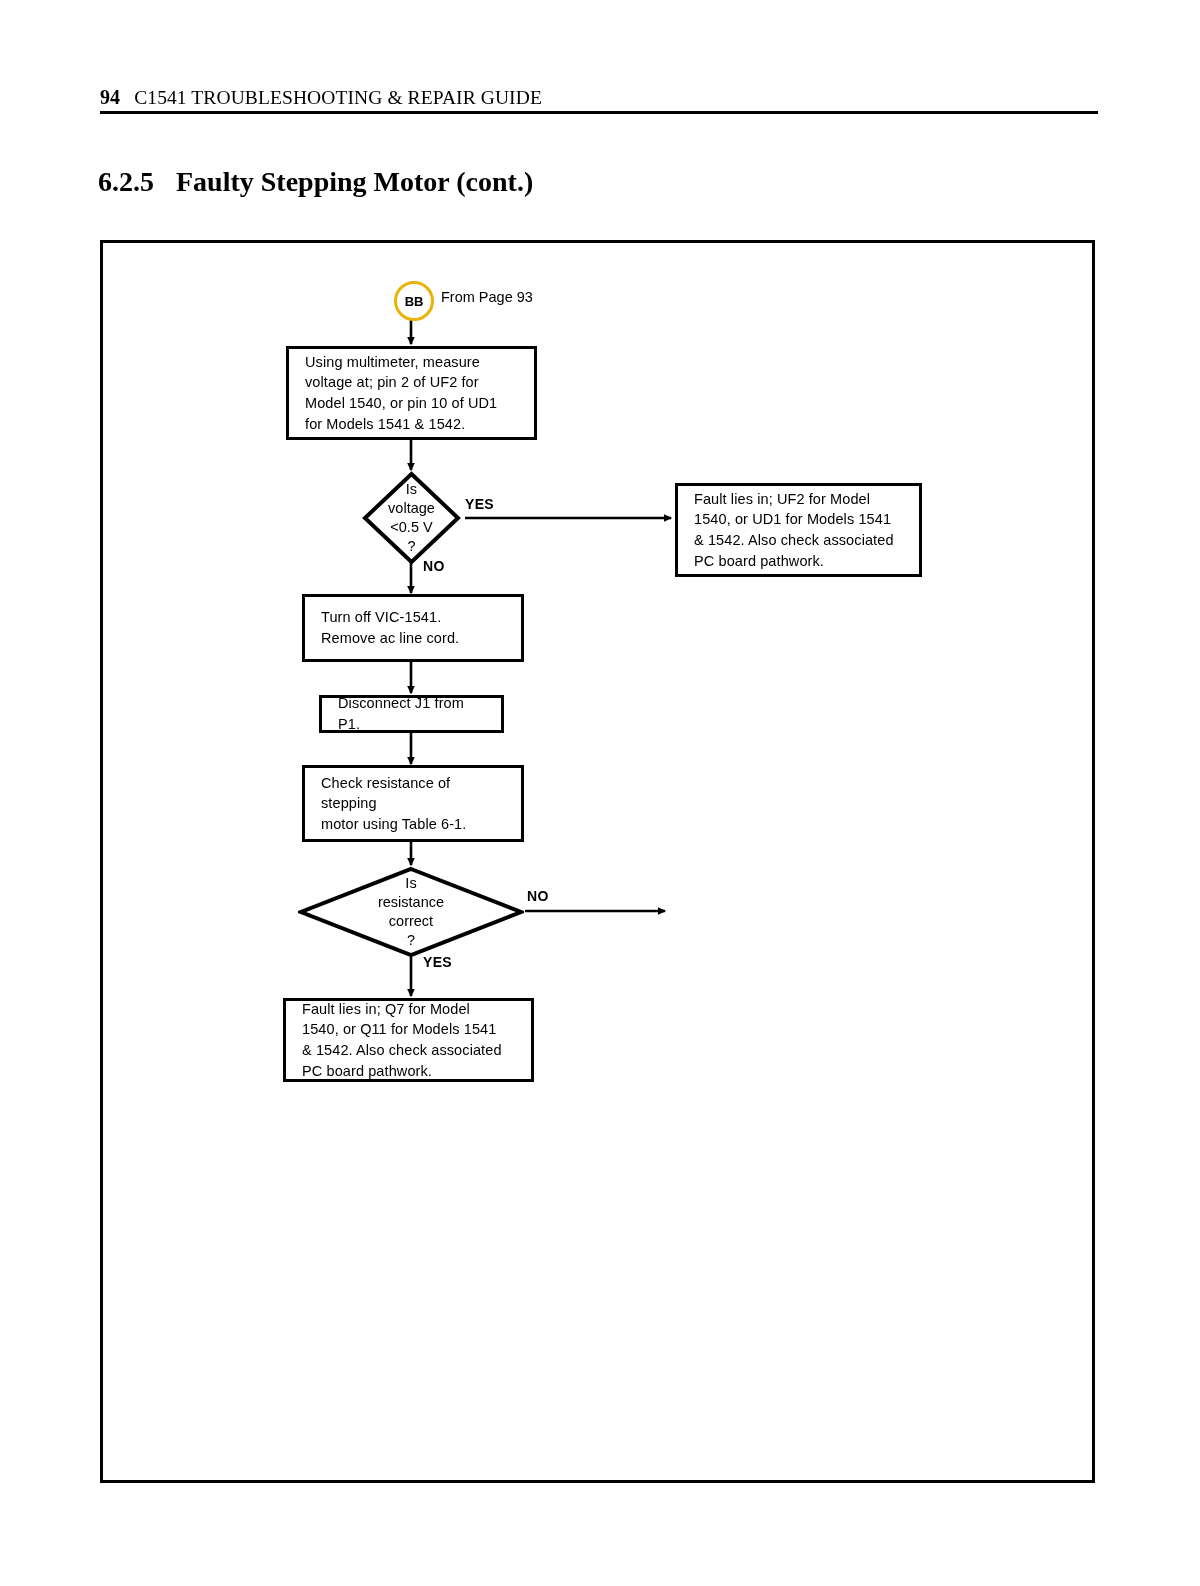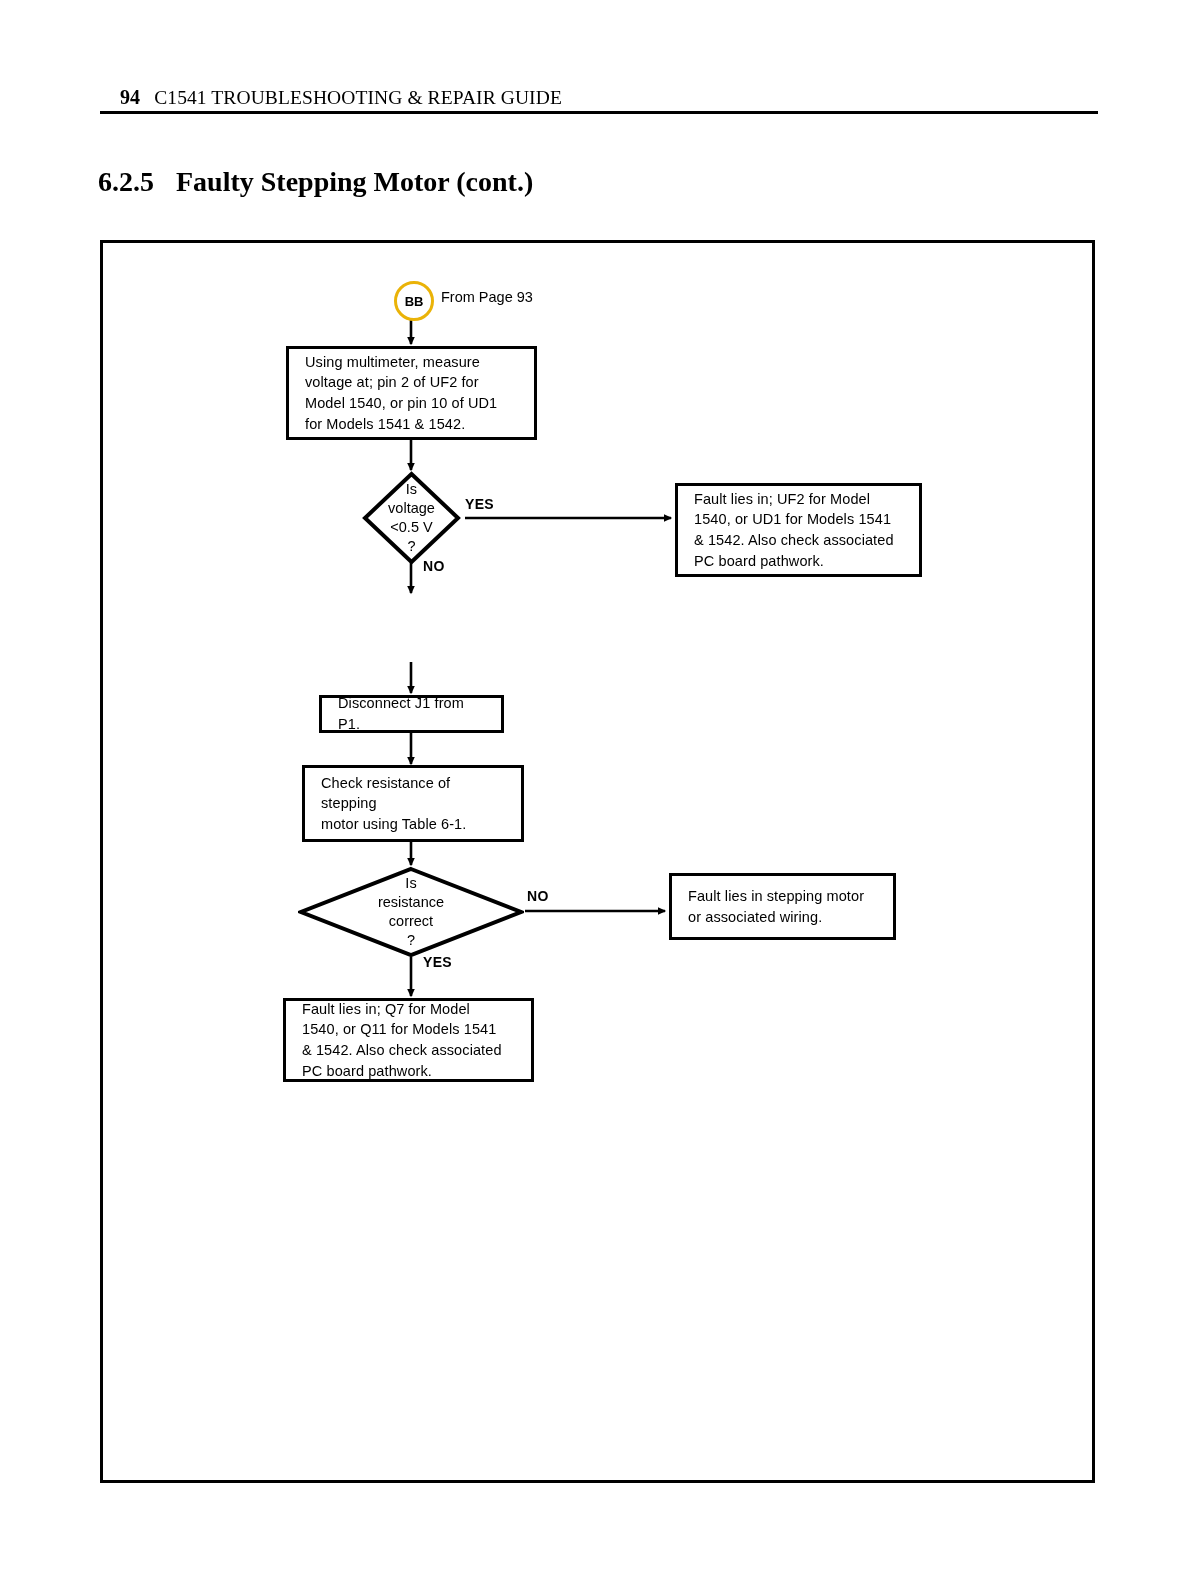--- a/index.html
+++ b/index.html
@@ -22,21 +22,20 @@
     left: 100px;
     top: 86px;
     width: 998px;
     height: 34px;
   }
   #page-header .hdr-line {
     font-family: "Liberation Serif", serif;
     font-size: 19.5px;
     letter-spacing: 0.1px;
     white-space: nowrap;
-    margin-left: 20px;
   }
   #page-header .pg-num {
     font-weight: bold;
     font-size: 20px;
     margin-right: 14px;
   }
   #header-rule {
     position: absolute;
     left: 100px;
     top: 111px;
@@ -210,20 +209,24 @@
   <div class="branch-label" style="left:362px; top:253px;">YES</div>
   <div class="branch-label" style="left:320px; top:315px;">NO</div>
 
   <div class="node proc-box" style="left:572px; top:228px; width:247px; height:94px;margin-top:12px;">
     <div class="txt">Fault lies in; UF2 for Model
 1540, or UD1 for Models 1541
 &amp; 1542.  Also check associated
 PC board pathwork.</div>
   </div>
 
+  <div class="node proc-box" style="left:199px; top:351px; width:222px; height:68px;">
+    <div class="txt">Turn off VIC-1541.
+Remove ac line cord.</div>
+  </div>
 
   <div class="node proc-box" style="left:216px; top:452px; width:185px; height:38px;">
     <div class="txt">Disconnect  J1 from P1.</div>
   </div>
 
   <div class="node proc-box" style="left:199px; top:522px; width:222px; height:77px;">
     <div class="txt">Check resistance of stepping
 motor using Table 6-1.</div>
   </div>
 
@@ -232,24 +235,20 @@
       <polygon points="113,3 223,46 113,89 3,46" fill="#fff" stroke="#000" stroke-width="4"></polygon>
     </svg>
     <div class="diamond-label">Is
 resistance
 correct
 ?</div>
   </div>
   <div class="branch-label" style="left:424px; top:645px;">NO</div>
   <div class="branch-label" style="left:320px; top:711px;">YES</div>
 
-  <div class="node proc-box" style="left:566px; top:630px; width:227px; height:67px;">
-    <div class="txt">Fault lies in stepping motor
-or associated wiring.</div>
-  </div>
 
   <div class="node proc-box" style="left:180px; top:755px; width:251px; height:84px;">
     <div class="txt">Fault lies in; Q7 for Model
 1540, or Q11 for Models 1541
 &amp; 1542.  Also check associated
 PC board pathwork.</div>
   </div>
 
 </div>
 

